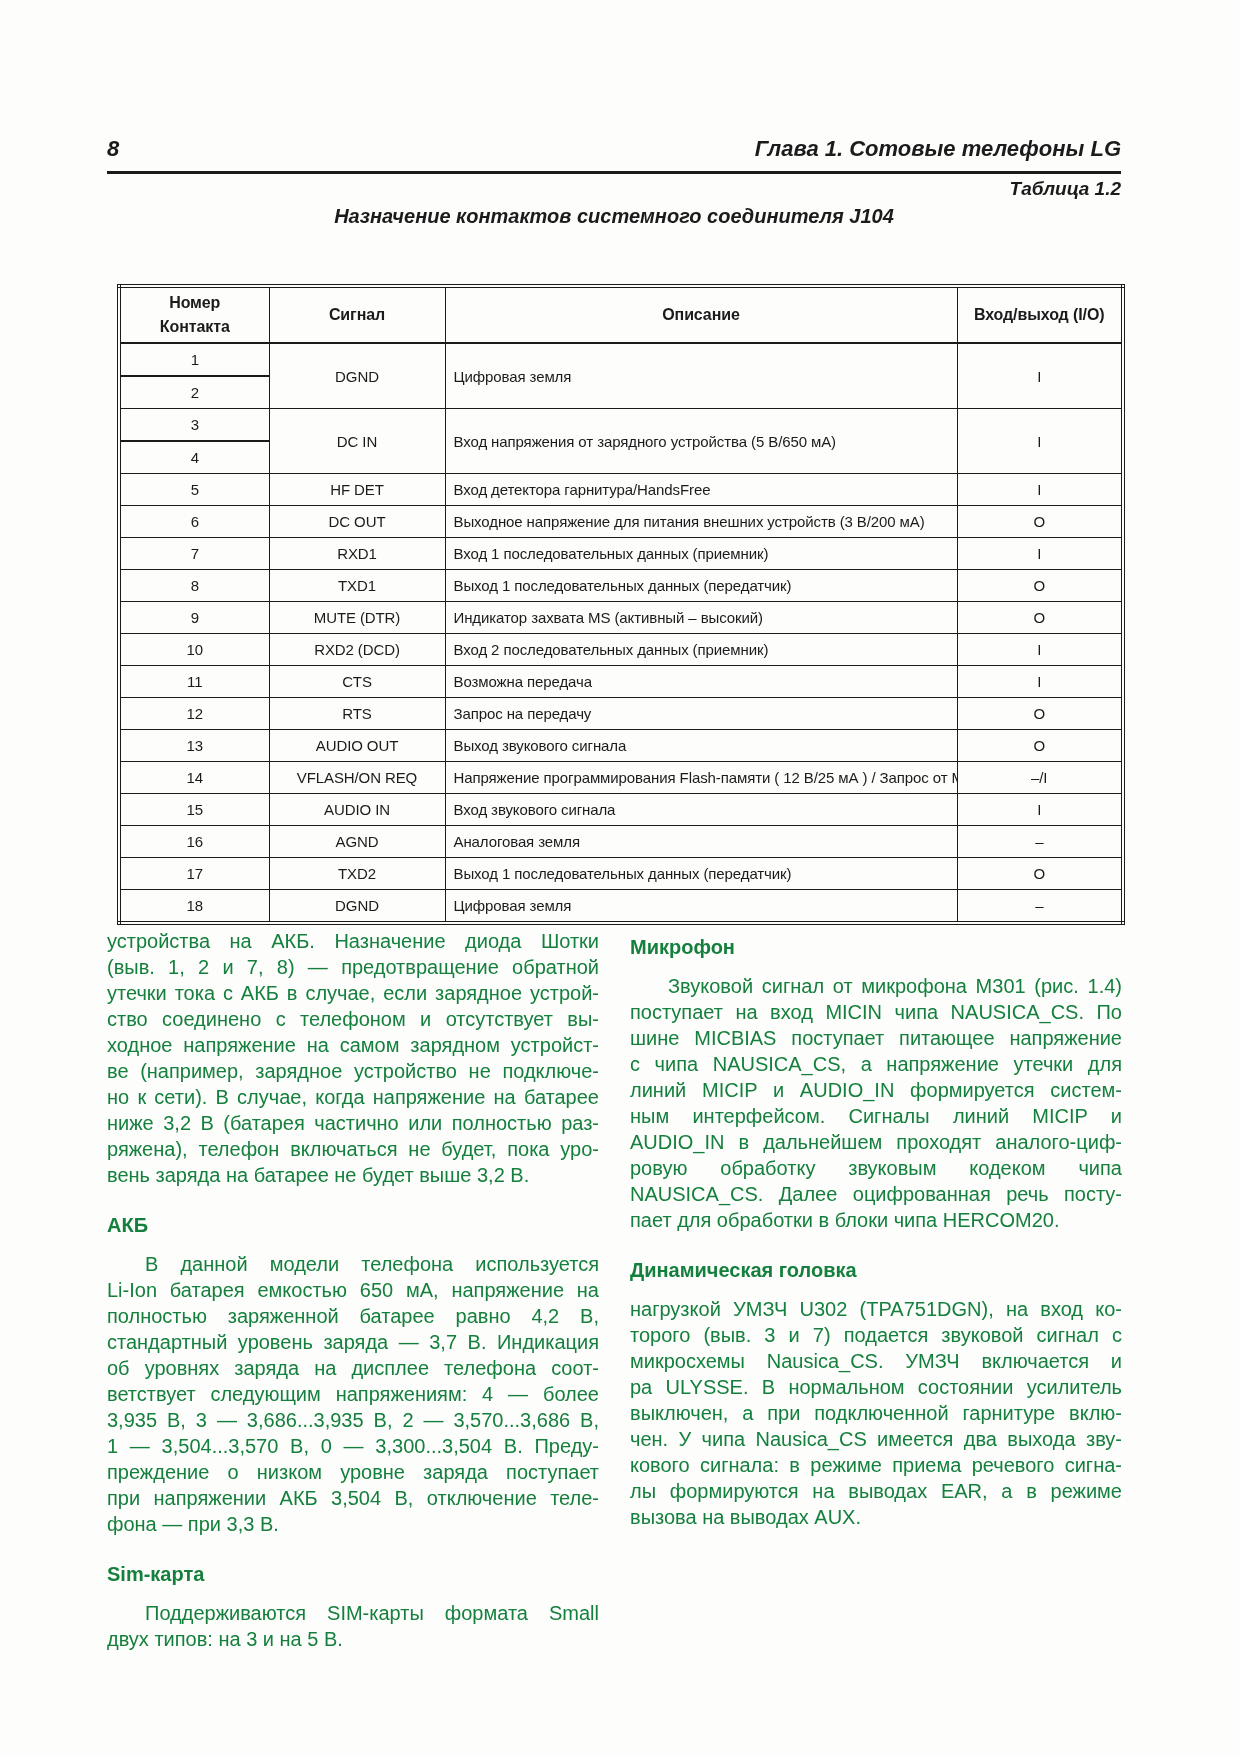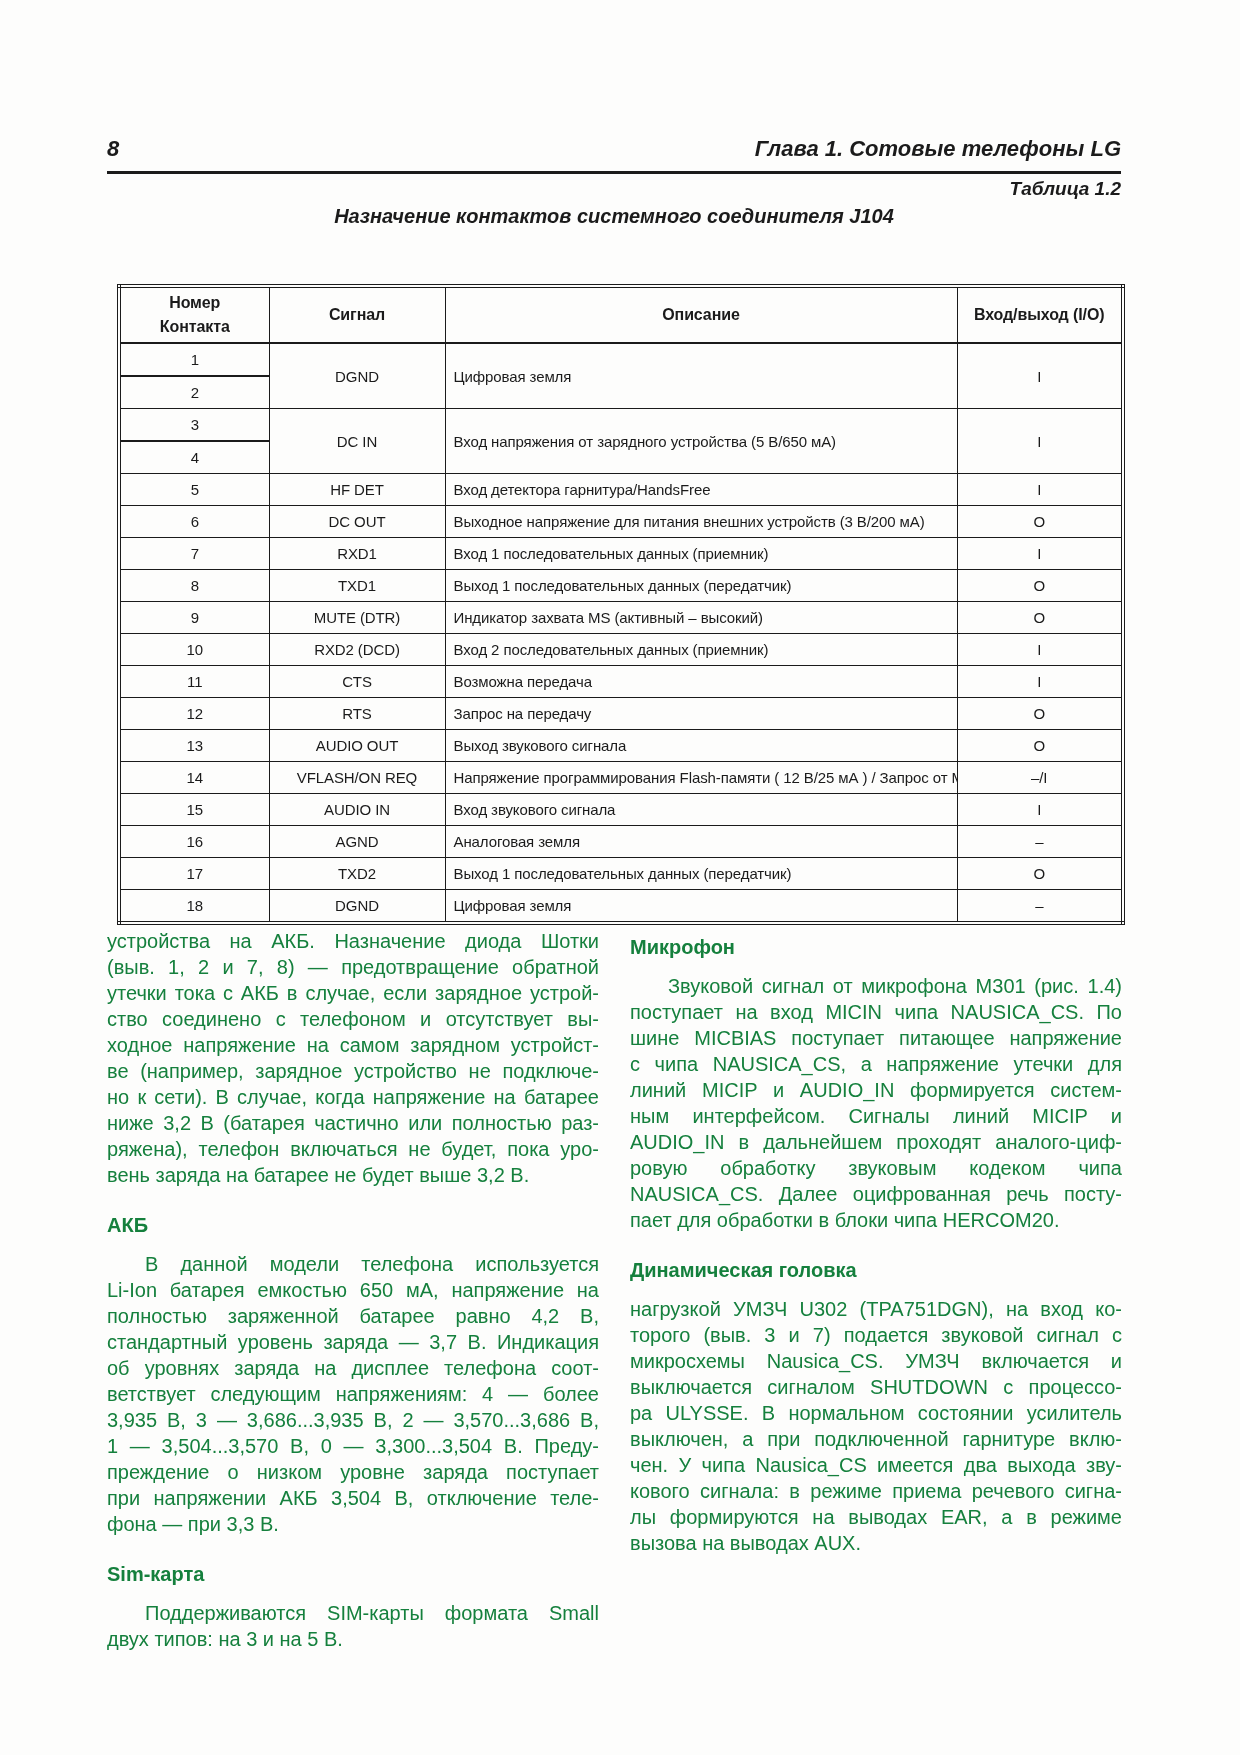--- a/index.html
+++ b/index.html
@@ -237,21 +237,20 @@
         <div class="tline just">AUDIO_IN в дальнейшем проходят аналого-циф-</div>
         <div class="tline just">ровую обработку звуковым кодеком чипа</div>
         <div class="tline just">NAUSICA_CS. Далее оцифрованная речь посту-</div>
         <div class="tline">пает для обработки в блоки чипа HERCOM20.</div>
       </div>
       <div class="colhead">Динамическая головка</div>
       <div class="para">
         <div class="tline just">нагрузкой УМЗЧ U302 (TPA751DGN), на вход ко-</div>
         <div class="tline just">торого (выв. 3 и 7) подается звуковой сигнал с</div>
         <div class="tline just">микросхемы Nausica_CS. УМЗЧ включается и</div>
-        <div class="tline just">выключается сигналом SHUTDOWN с процессо-</div>
         <div class="tline just">ра ULYSSE. В нормальном состоянии усилитель</div>
         <div class="tline just">выключен, а при подключенной гарнитуре вклю-</div>
         <div class="tline just">чен. У чипа Nausica_CS имеется два выхода зву-</div>
         <div class="tline just">кового сигнала: в режиме приема речевого сигна-</div>
         <div class="tline just">лы формируются на выводах EAR, а в режиме</div>
         <div class="tline">вызова на выводах AUX.</div>
       </div>
     </div>
 
 </div>

